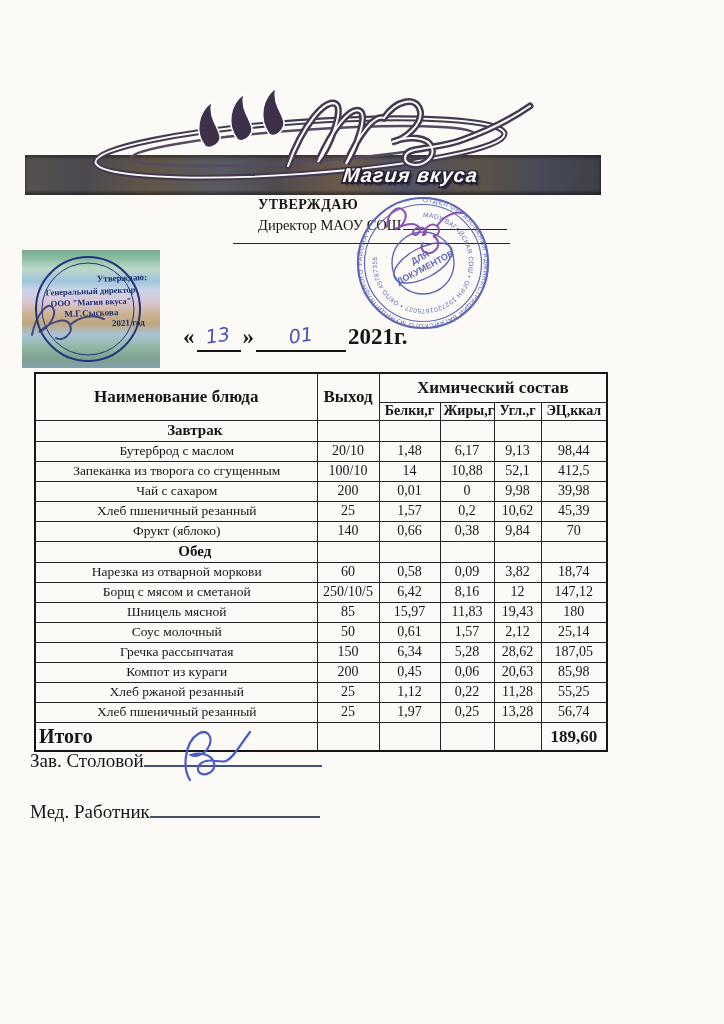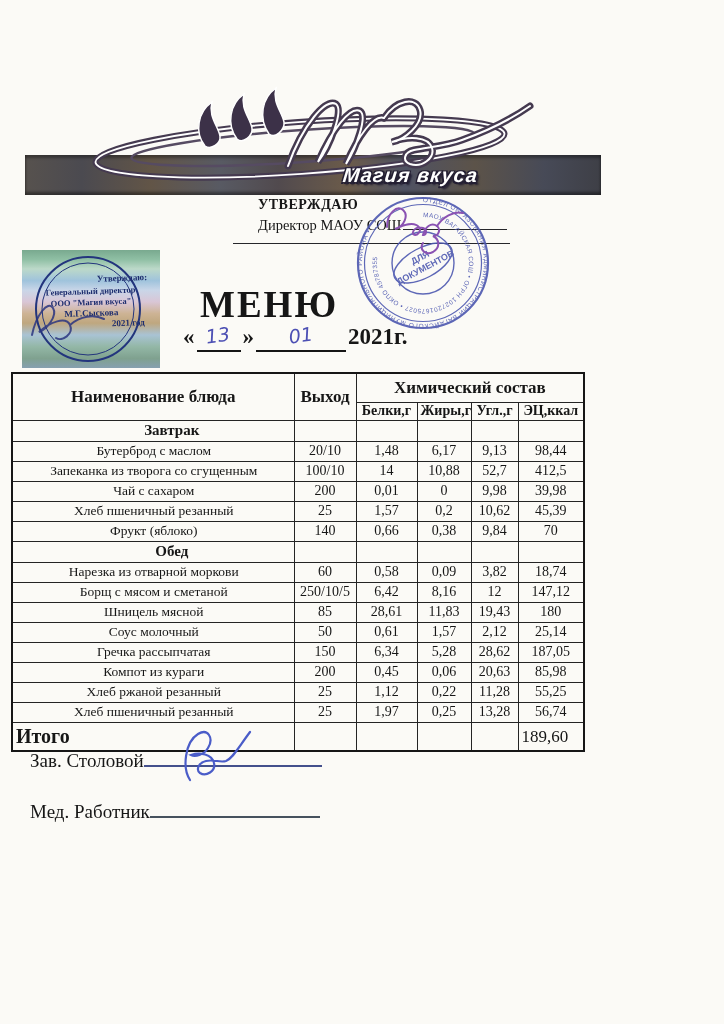--- a/index.html
+++ b/index.html
@@ -51,33 +51,33 @@
   
   .menu-title{position:absolute;left:200px;top:283px;margin:0;font-size:37px;font-weight:bold;letter-spacing:2px;}
   .date-row{position:absolute;left:183px;top:324px;font-size:23px;font-weight:bold;white-space:nowrap;}
   .u{display:inline-block;border-bottom:2.5px solid #151515;text-align:center;vertical-align:baseline;height:26px;margin:0 2px;}
   .u.day{width:44px;}
   .u.month{width:90px;}
   .hand{font-family:"DejaVu Sans",sans-serif;font-style:italic;font-weight:400;color:#4d50b4;font-size:19px;display:inline-block;transform:rotate(-8deg) translateY(-2px);}
 
   
   .menu-table{
-    position:absolute;left:11px;top:372px;width:572px;
+    position:absolute;left:34px;top:372px;width:572px;
     border-collapse:collapse;table-layout:fixed;border:2.5px solid #161616;
   }
   .menu-table th,.menu-table td{border:1.5px solid #242424;padding:0 3px;overflow:hidden;white-space:nowrap;line-height:1.05;}
   .h-main{font-size:17px;font-weight:bold;height:28px;}
   .h-sub{font-size:14px;font-weight:bold;height:17px;}
   tr.section-row td{height:20px;font-weight:bold;font-size:15px;text-align:center;padding-left:40px;}
   tr.dish-row td{height:19px;}
   .menu-table td.name{font-size:13.5px;text-align:center;padding-left:4px;}
   .menu-table td.num{font-size:14px;text-align:center;}
   tr.total-row td{height:27px;}
   td.total-label{font-size:20px;font-weight:bold;text-align:left;}
-  td.total-value{font-size:17px;font-weight:normal;}
+  td.total-value{font-size:17px;font-weight:bold;text-align:center;}
 
   
   .foot-row{position:absolute;left:30px;font-size:19px;white-space:nowrap;}
   .foot-row.kitchen{top:749px;}
   .foot-row.med{top:800px;}
   .uline{display:inline-block;height:16px;vertical-align:baseline;}
   .kitchen .uline{width:178px;border-bottom:2px solid #44508c;}
   .med .uline{width:170px;border-bottom:2px solid #46525e;}
   .kitchen-sign{position:absolute;left:162px;top:726px;z-index:3;}
 </style>
@@ -147,21 +147,20 @@
     </svg>
     <div class="stamp-text">
       <div class="l1">Утверждаю:</div>
       <div class="l2">Генеральный директор</div>
       <div class="l3">ООО "Магия вкуса"</div>
       <div class="l4">М.Г.Сыскова</div>
       <div class="l5">2021 год</div>
     </div>
   </div>
 
-  <h1 class="menu-title">МЕНЮ</h1>
   <div class="date-row">
     <span>«</span><span class="u day"><span class="hand">13</span></span><span>»</span><span class="u month"><span class="hand">01</span></span><span>2021г.</span>
   </div>
 
   <table class="menu-table">
     <colgroup>
       <col style="width:282px">
         <col style="width:62px">
         <col style="width:61px">
         <col style="width:54px">
@@ -196,21 +195,21 @@
           <td class="num">1,48</td>
           <td class="num">6,17</td>
           <td class="num">9,13</td>
           <td class="num">98,44</td>
         </tr>
         <tr class="dish-row">
           <td class="name">Запеканка из творога со сгущенным</td>
           <td class="num">100/10</td>
           <td class="num">14</td>
           <td class="num">10,88</td>
-          <td class="num">52,7</td>
+          <td class="num">52,1</td>
           <td class="num">412,5</td>
         </tr>
         <tr class="dish-row">
           <td class="name">Чай с сахаром</td>
           <td class="num">200</td>
           <td class="num">0,01</td>
           <td class="num">0</td>
           <td class="num">9,98</td>
           <td class="num">39,98</td>
         </tr>
@@ -250,21 +249,21 @@
           <td class="name">Борщ с мясом и сметаной</td>
           <td class="num">250/10/5</td>
           <td class="num">6,42</td>
           <td class="num">8,16</td>
           <td class="num">12</td>
           <td class="num">147,12</td>
         </tr>
         <tr class="dish-row">
           <td class="name">Шницель мясной</td>
           <td class="num">85</td>
-          <td class="num">28,61</td>
+          <td class="num">15,97</td>
           <td class="num">11,83</td>
           <td class="num">19,43</td>
           <td class="num">180</td>
         </tr>
         <tr class="dish-row">
           <td class="name">Соус молочный</td>
           <td class="num">50</td>
           <td class="num">0,61</td>
           <td class="num">1,57</td>
           <td class="num">2,12</td>

